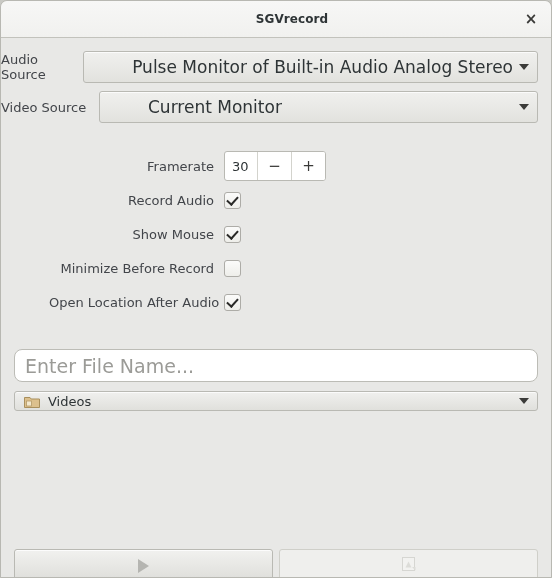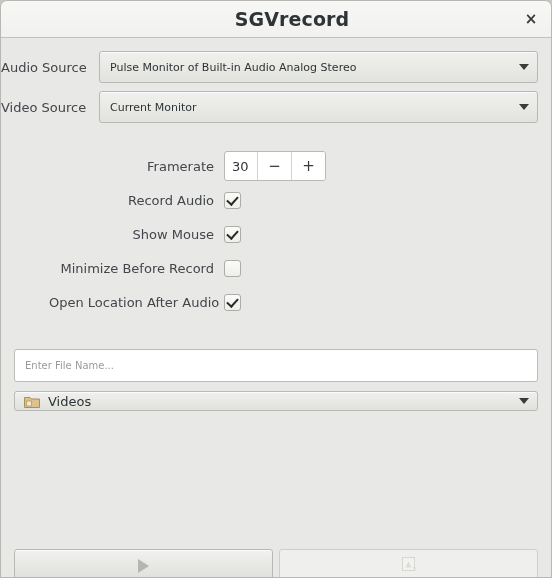--- a/index.html
+++ b/index.html
@@ -32,21 +32,21 @@
     position: relative;
     height: 36px;
     background: linear-gradient(to bottom, #f7f7f6 0%, #f1f1ef 100%);
     border-bottom: 1px solid #c2c2bc;
     border-radius: 6px 6px 0 0;
     display: flex;
     align-items: center;
     justify-content: center;
   }
   .title-text {
-    font-size: 19px;
+    font-size: 12px;
     font-weight: bold;
     color: #2e3436;
     letter-spacing: 0.1px;
     margin-left: 32px;
   }
   .close-btn {
     position: absolute;
     right: 8px;
     top: 50%;
     transform: translateY(-50%);
@@ -96,24 +96,25 @@
     box-shadow: inset 0 1px 0 rgba(255,255,255,0.75);
     display: flex;
     align-items: center;
     padding: 0 8px 0 10px;
     box-sizing: border-box;
     cursor: pointer;
     position: relative;
   }
   .combo-text {
     flex: 1;
-    font-size: 11px;
+    font-size: 17px;
     color: #2e3436;
     white-space: nowrap;
     overflow: hidden;
+    margin-left: 38px;
   }
   .caret {
     width: 0; height: 0;
     border-left: 5px solid transparent;
     border-right: 5px solid transparent;
     border-top: 6px solid #3b3b39;
     margin-left: 6px;
     flex: none;
   }
 
@@ -193,26 +194,26 @@
     border-width: 0 2.4px 2.4px 0;
     transform: rotate(42deg);
   }
 
   
   .entry-wrap { padding: 0 13px; margin-top: 30px; }
   .entry {
     height: 33px;
     background: #ffffff;
     border: 1px solid #bcbcb6;
-    border-radius: 3px;
+    border-radius: 8px;
     display: flex;
     align-items: center;
     padding: 0 10px;
     box-sizing: border-box;
-    font-size: 10px;
+    font-size: 19px;
     cursor: text;
   }
   .entry .ph { color: #9b9b97; }
 
   
   .folder-wrap { padding: 0 13px; margin-top: 9px; }
   .folder-combo {
     height: 20px;
     background: linear-gradient(to bottom, #f0f0ee 0%, #e0e0dc 100%);
     border: 1px solid #b9b9b3;

